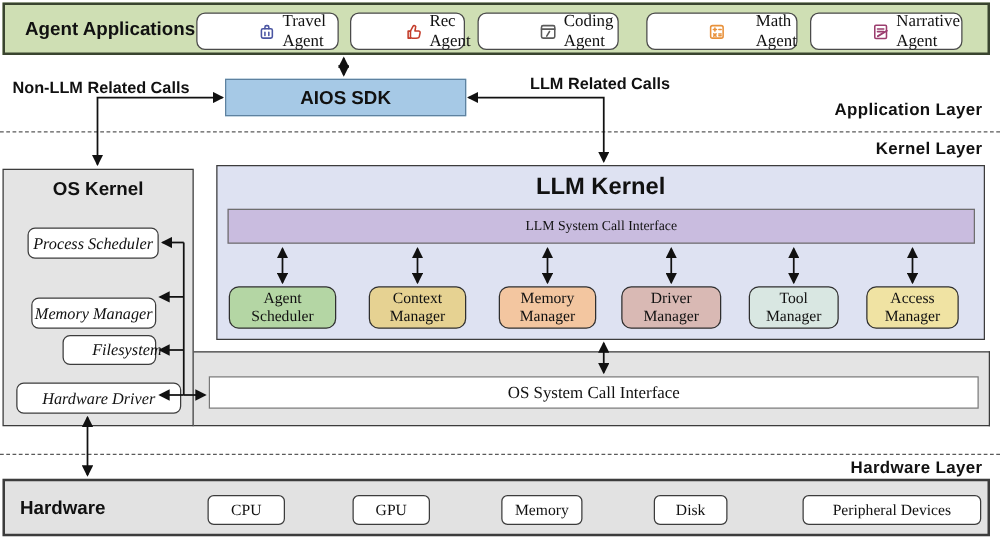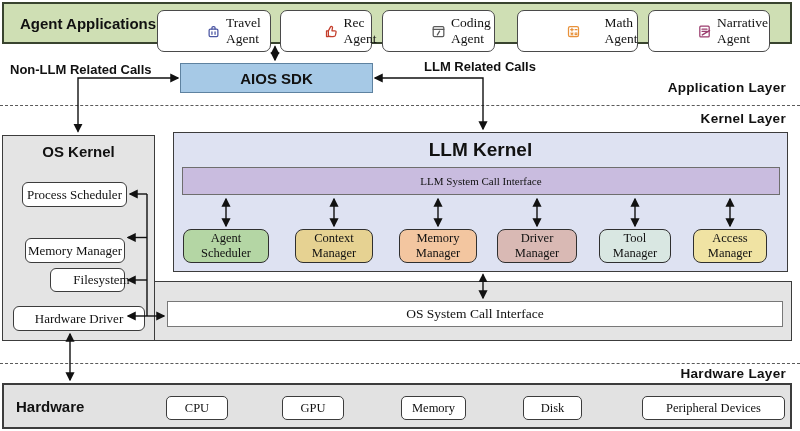--- a/index.html
+++ b/index.html
@@ -4,39 +4,39 @@
 <style>
   html,body{margin:0;padding:0;background:#fff;}
   #canvas{position:relative;width:800px;height:431px;background:#ffffff;overflow:hidden;
           font-family:"Liberation Sans",sans-serif;color:#111;}
   .abs{position:absolute;box-sizing:border-box;}
   .center{display:flex;align-items:center;justify-content:center;text-align:center;}
 
   
   .agent-bar{left:2px;top:2px;width:790px;height:42px;background:#cfdfb4;border:2px solid #39442f;}
   .agent-bar-title{left:20px;top:2px;height:42px;font-size:15px;font-weight:bold;display:flex;align-items:center;}
-  .agent-btn{top:10px;height:42px;background:#fff;border:1.3px solid #4a4a4a;border-radius:7px;
+  .agent-btn{top:10px;height:30px;background:#fff;border:1.3px solid #4a4a4a;border-radius:7px;
              display:flex;align-items:center;justify-content:center;gap:5px;
              font-family:"Liberation Serif",serif;font-size:13.5px;padding-left:48px;}
   .agent-btn .ic{display:flex;align-items:center;}
   .agent-btn svg{display:block;}
 
   
   .sdk{left:180px;top:63px;width:193px;height:30px;background:#a6c9e6;border:1.3px solid #5e82a0;
        font-size:15px;font-weight:600;}
   .call-label{font-size:13px;font-weight:600;}
   .layer-label{font-size:13.5px;font-weight:600;letter-spacing:.3px;}
 
   .dash{left:0;width:800px;height:0;border-top:1.6px dashed #5a5a5a;}
 
   
   .os-kernel{left:2px;top:135px;width:153px;height:206px;background:#e4e4e4;border:1.6px solid #3c3c3c;}
   .os-kernel-title{left:2px;top:143px;width:153px;font-size:15px;font-weight:600;text-align:center;}
   .os-box{background:#fff;border:1.2px solid #3c3c3c;border-radius:6px;
-          font-family:"Liberation Serif",serif;font-size:13px;}
+          font-family:"Liberation Serif",serif;font-size:13px;font-style:italic;}
   .gray-strip{left:154px;top:281px;width:638px;height:60px;background:#e4e4e4;
               border:1.6px solid #3c3c3c;border-left:none;}
   .llm-kernel{left:173px;top:132px;width:615px;height:140px;background:#dee2f2;border:1.6px solid #3c3c3c;}
   .llm-kernel-title{left:173px;top:139px;width:615px;font-size:19px;font-weight:600;text-align:center;}
   .syscall-bar{left:182px;top:167px;width:598px;height:28px;background:#c9bcdf;border:1.2px solid #6e6e6e;
                font-family:"Liberation Serif",serif;font-size:11px;}
   .mgr{top:229px;height:34px;border:1.3px solid #2f2f2f;border-radius:8px;
        font-family:"Liberation Serif",serif;font-size:12.5px;line-height:1.22;}
   .osci{left:167px;top:301px;width:616px;height:26px;background:#fff;border:1.2px solid #787878;
         font-family:"Liberation Serif",serif;font-size:13.5px;}

